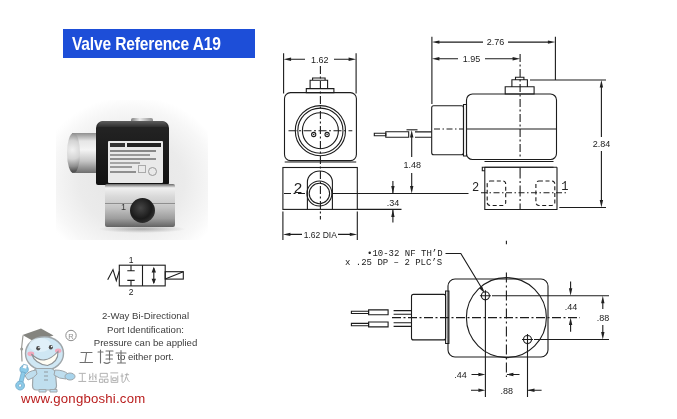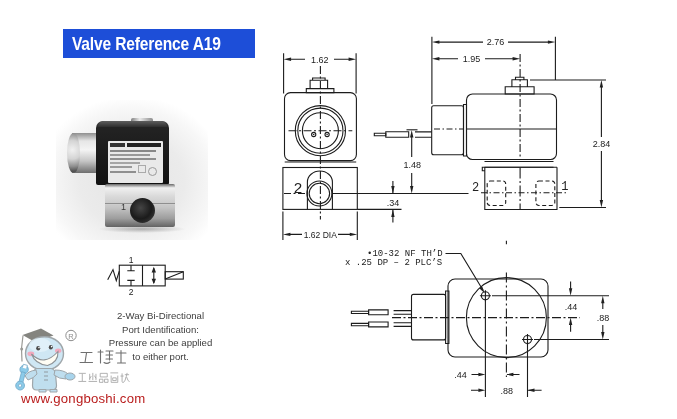--- a/index.html
+++ b/index.html
@@ -1,21 +1,21 @@
 <!DOCTYPE html>
 <html><head>
 <meta charset="utf-8">
 <style>
 html,body{margin:0;padding:0;}
 body{width:677px;height:419px;position:relative;background:#fff;overflow:hidden;
      font-family:"Liberation Sans",sans-serif;}
 #titlebar{position:absolute;left:43px;top:29px;width:192px;height:29px;background:#1d4ed8;margin-left:20px;}
 #titlebar span{position:absolute;left:9px;top:4px;color:#fff;font-weight:bold;font-size:19px;
   letter-spacing:-0.2px;transform:scaleX(0.82);transform-origin:left center;white-space:nowrap;}
-#caption{position:absolute;left:83px;top:309px;width:155px;text-align:center;
+#caption{position:absolute;left:68px;top:309px;width:155px;text-align:center;
   font-size:9.6px;line-height:13.5px;color:#3d3d3d;letter-spacing:0px;}
 #wmurl{position:absolute;left:21px;top:391px;font-size:13.2px;color:#b91c1c;letter-spacing:0.2px;}
 .abs{position:absolute;}
 </style>
 </head>
 <body>
 
 <div id="titlebar">
     <span>Valve Reference A19</span>
   </div>

